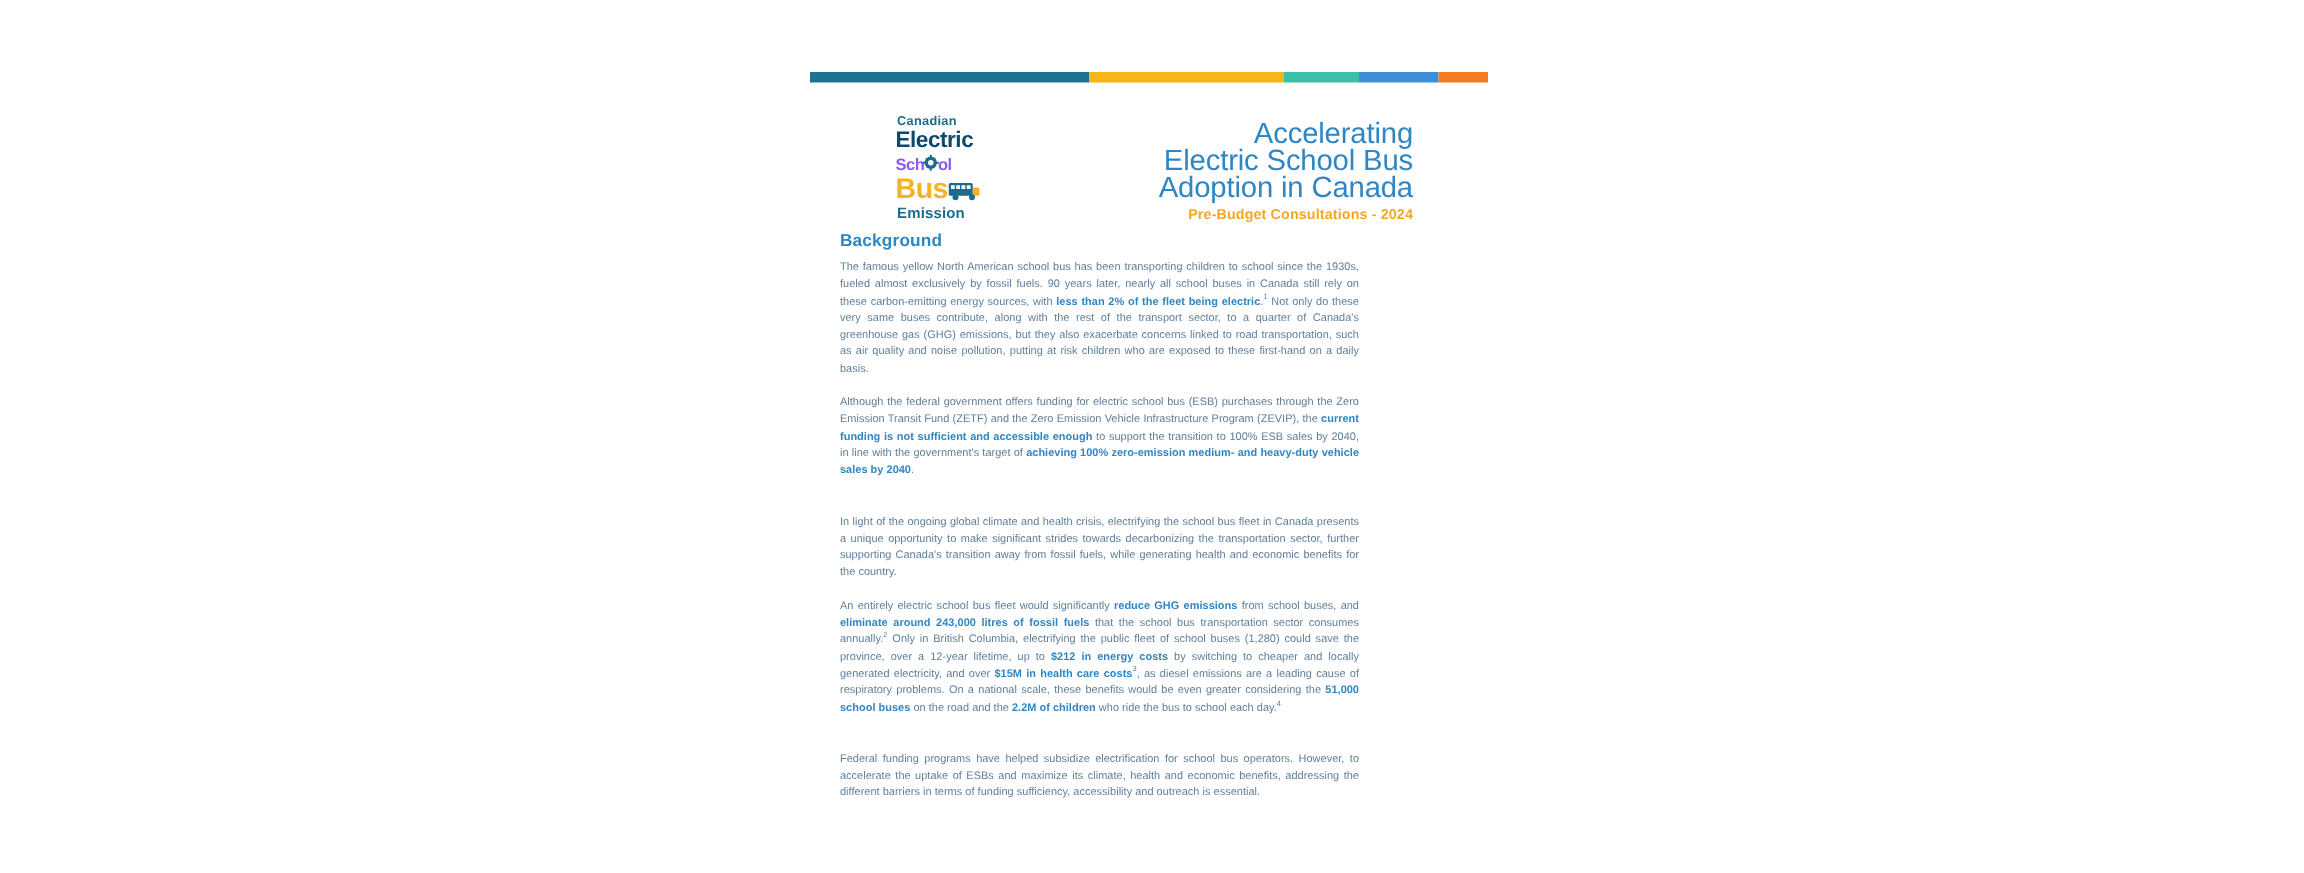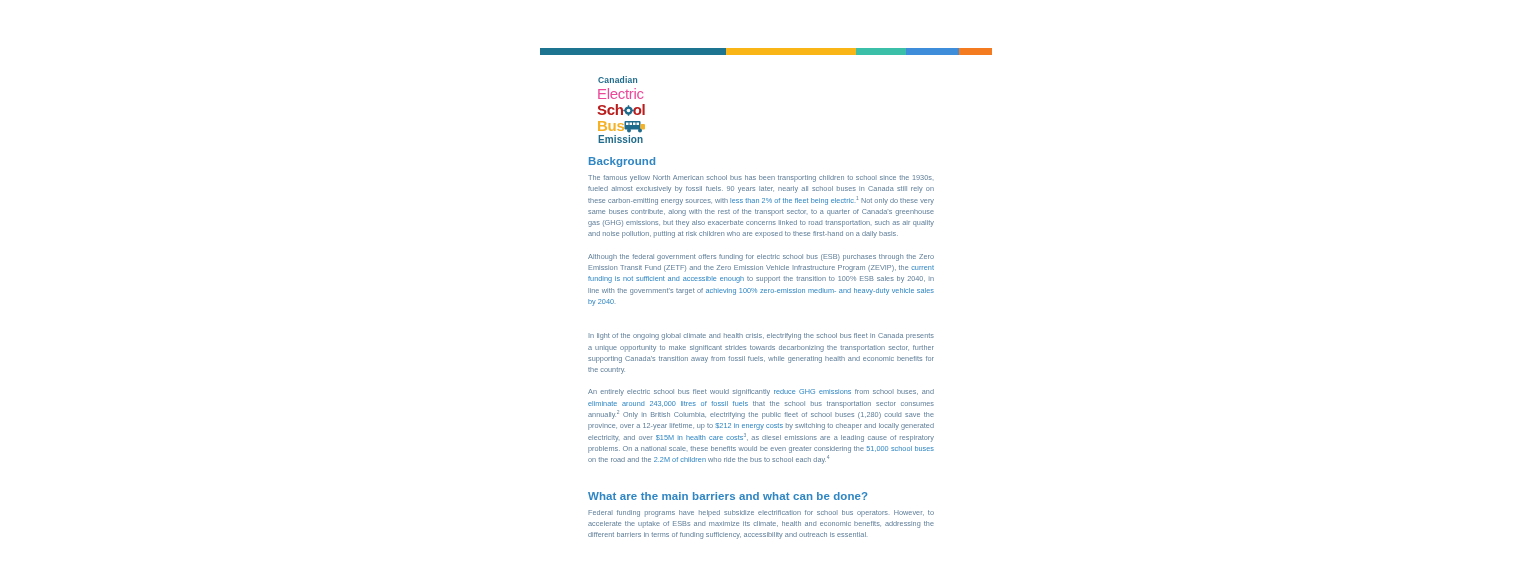--- a/index.html
+++ b/index.html
@@ -64,44 +64,44 @@
   }
   .logo-l1 {
     font-size: 8.5px;
     font-weight: 700;
     color: #1e6b8c;
     letter-spacing: 0.2px;
     margin: 0 0 1px 2px;
   }
   .logo-l2 {
     font-size: 15px;
-    font-weight: 400;
-    color: #ec4899;
+    font-weight: 700;
+    color: #0c4a6e;
     letter-spacing: -0.3px;
     margin: 0 0 1px 1px;
   }
   .logo-l3 {
-    font-size: 15px;
+    font-size: 11px;
     font-weight: 800;
-    color: #b91c1c;
+    color: #8b5cf6;
     letter-spacing: -0.3px;
     margin: 0 0 1px 1px;
     position: relative;
     white-space: nowrap;
   }
   .logo-l3 .gear {
     display: inline-block;
     width: 11px;
     height: 11px;
     position: relative;
     top: 1px;
     margin: 0 -1px;
   }
   .logo-l4 {
-    font-size: 15px;
+    font-size: 19px;
     font-weight: 800;
     color: #f5b227;
     letter-spacing: -0.3px;
     margin: 0 0 2px 1px;
     white-space: nowrap;
   }
   .logo-l4 .busicon {
     display: inline-block;
     width: 22px;
     height: 13px;
@@ -139,21 +139,21 @@
     font-weight: 600;
     color: #f5a623;
     letter-spacing: 0.1px;
     margin-top: 4px;
     white-space: nowrap;
   }
 
   
   .content {
     position: absolute;
-    left: 588px;
+    left: 560px;
     top: 106px;
     width: 346px;
   }
 
   h2.section-head {
     font-size: 11.5px;
     font-weight: 700;
     color: #2f86c4;
     margin: 0 0 4px 0;
     letter-spacing: 0.1px;
@@ -165,21 +165,21 @@
     font-size: 7.3px;
     line-height: 11.3px;
     color: #5f7e99;
     text-align: justify;
     margin: 0 0 11px 0;
     letter-spacing: 0.02px;
   }
   p.para.last { margin-bottom: 0; }
   b.hl {
     color: #2f86c4;
-    font-weight: 400;
+    font-weight: 700;
   }
   sup.fn {
     font-size: 5px;
     vertical-align: super;
     line-height: 0;
     color: #5f7e99;
   }
 
   
   .footnotes {
@@ -245,32 +245,39 @@
               <rect x="4" y="5" width="5" height="5" fill="#ffffff"></rect>
               <rect x="11" y="5" width="5" height="5" fill="#ffffff"></rect>
               <rect x="18" y="5" width="5" height="5" fill="#ffffff"></rect>
               <rect x="25" y="5" width="5" height="5" fill="#ffffff"></rect>
               <circle cx="10" cy="21" r="4" fill="#1e6b8c"></circle>
               <circle cx="32" cy="21" r="4" fill="#1e6b8c"></circle>
             </svg></span></div>
       <div class="logo-l5">Emission</div>
     </div>
 
+    <div class="title-wrap">
+      <h1 class="doc-title">
+        <span class="tl">Accelerating</span>
+        <span class="tl">Electric School Bus</span>
+        <span class="tl">Adoption in Canada</span>
+      </h1>
+      <div class="doc-sub">Pre-Budget Consultations - 2024</div>
+    </div>
 
   </div>
 
   <div class="content" id="content">
       <h2 class="section-head">Background</h2>
       <p class="para"><span>The famous yellow North American school bus has been transporting children to school since the 1930s, fueled almost exclusively by fossil fuels. 90 years later, nearly all school buses in Canada still rely on these carbon-emitting energy sources, with </span><b class="hl">less than 2% of the fleet being electric</b><span>.</span><sup class="fn">1</sup><span> Not only do these very same buses contribute, along with the rest of the transport sector, to a quarter of Canada's greenhouse gas (GHG) emissions, but they also exacerbate concerns linked to road transportation, such as air quality and noise pollution, putting at risk children who are exposed to these first-hand on a daily basis.</span></p>
       <p class="para"><span>Although the federal government offers funding for electric school bus (ESB) purchases through the Zero Emission Transit Fund (ZETF) and the Zero Emission Vehicle Infrastructure Program (ZEVIP), the </span><b class="hl">current funding is not sufficient and accessible enough</b><span> to support the transition to 100% ESB sales by 2040, in line with the government's target of </span><b class="hl">achieving 100% zero-emission medium- and heavy-duty vehicle sales by 2040</b><span>.</span></p>
       <div class="spacer-sec"></div>
       <p class="para"><span>In light of the ongoing global climate and health crisis, electrifying the school bus fleet in Canada presents a unique opportunity to make significant strides towards decarbonizing the transportation sector, further supporting Canada's transition away from fossil fuels, while generating health and economic benefits for the country.</span></p>
       <p class="para"><span>An entirely electric school bus fleet would significantly </span><b class="hl">reduce GHG emissions</b><span> from school buses, and </span><b class="hl">eliminate around 243,000 litres of fossil fuels</b><span> that the school bus transportation sector consumes annually.</span><sup class="fn">2</sup><span> Only in British Columbia, electrifying the public fleet of school buses (1,280) could save the province, over a 12-year lifetime, up to </span><b class="hl">$212 in energy costs</b><span> by switching to cheaper and locally generated electricity, and over </span><b class="hl">$15M in health care costs</b><sup class="fn">3</sup><span>, as diesel emissions are a leading cause of respiratory problems. On a national scale, these benefits would be even greater considering the </span><b class="hl">51,000 school buses</b><span> on the road and the </span><b class="hl">2.2M of children</b><span> who ride the bus to school each day.</span><sup class="fn">4</sup></p>
       <div class="spacer-sec"></div>
-      <h2 class="section-head">What are the main barriers and what can be done?</h2>
       <p class="para last"><span>Federal funding programs have helped subsidize electrification for school bus operators. However, to accelerate the uptake of ESBs and maximize its climate, health and economic benefits, addressing the different barriers in terms of funding sufficiency, accessibility and outreach is essential.</span></p>
     </div>
 
   <div class="footnotes">
     <div class="fn-rule"></div>
     <div id="fn-list">
         <div class="fn-line"><sup>1</sup><span> Dunsky Energy + Climate. (2023). </span><span class="fn-link">Pathways for Canadian Electric School Bus Adoption.</span></div>
         <div class="fn-line"><sup>2</sup><span> Statistics Canada. (2022). </span><span class="fn-link blue">Canadian passenger bus and urban transit industries, fuel consumption, by industry (x 1,000).</span></div>
         <div class="fn-line"><sup>3</sup><span> Pembina Institute. (2022). </span><span class="fn-link blue">Electric school buses: The benefits in British Columbia and options for accelerating the transition.</span></div>
         <div class="fn-line"><sup>4</sup><span></span></div>

